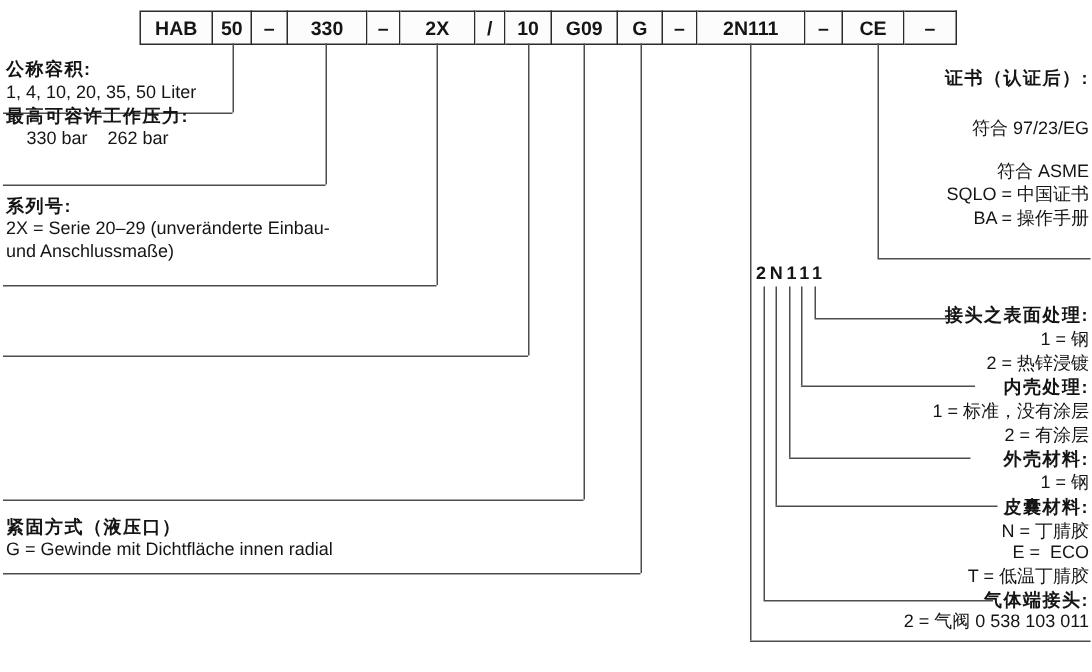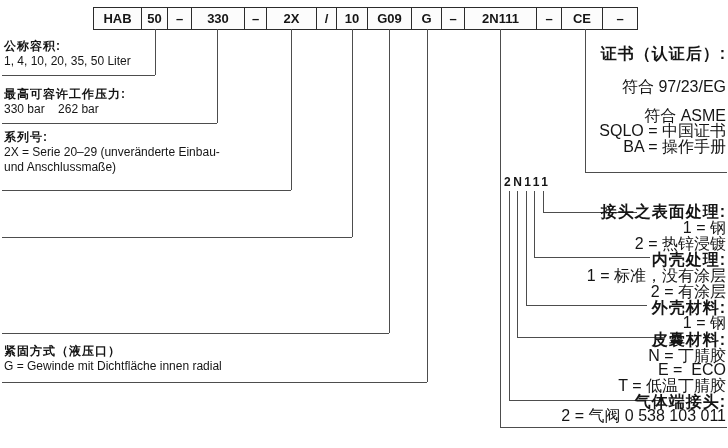--- a/index.html
+++ b/index.html
@@ -27,21 +27,21 @@
   .w49{width:49px}.w26{width:26px}.w24{width:24px}.w53{width:53px}.w22{width:22px}
   .w50{width:50px}.w20{width:20px}.w31{width:31px}.w44{width:44px}.w30{width:30px}
   .w23{width:23px}.w72{width:72px}.w25{width:25px}.w41{width:41px}.w35{width:35px}
   
   .vl{position:absolute;width:1px;background:#4d4d4d;}
   .hl{position:absolute;height:1px;background:#4d4d4d;}
   
   .lblock{position:absolute;left:4px;font-size:12px;line-height:15px;}
   .ltitle{font-weight:bold;letter-spacing:1px;}
   
-  .rtext{position:absolute;right:2px;font-size:16px;white-space:nowrap;}
+  .rtext{position:absolute;right:2px;font-size:12px;white-space:nowrap;}
   .rtitle{font-weight:bold;letter-spacing:1px;}
   
   .subcode-label{
     position:absolute;left:504px;top:175px;
     font-size:12px;font-weight:bold;letter-spacing:2.5px;
   }
 </style>
 </head>
 <body>
 
@@ -82,21 +82,21 @@
   <div class="hl" style="top:382px;left:2px;width:425px;"></div>
 
   <div class="hl" style="top:172px;left:585px;width:142px;"></div>
   <div class="hl" style="top:427px;left:500px;width:227px;"></div>
 
   <div class="lblock" style="top:39px;">
     <div class="ltitle">公称容积:</div>
     <div>1, 4, 10, 20, 35, 50 Liter</div>
   </div>
 
-  <div class="lblock" style="top:87px;">
+  <div class="lblock" style="top:70px;text-align:center;">
     <div class="ltitle">最高可容许工作压力:</div>
     <div>330 bar&nbsp;&nbsp;&nbsp;&nbsp;262 bar</div>
   </div>
 
   <div class="lblock" style="top:130px;">
     <div class="ltitle">系列号:</div>
     <div>2X = Serie 20–29 (unveränderte Einbau-</div>
     <div>und Anschlussmaße)</div>
   </div>
 

